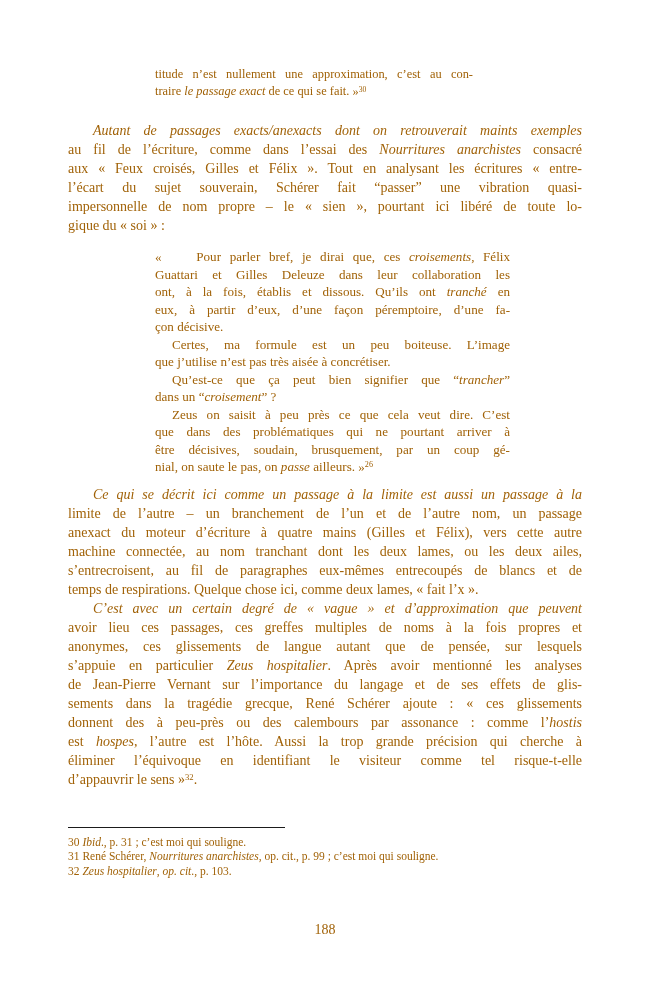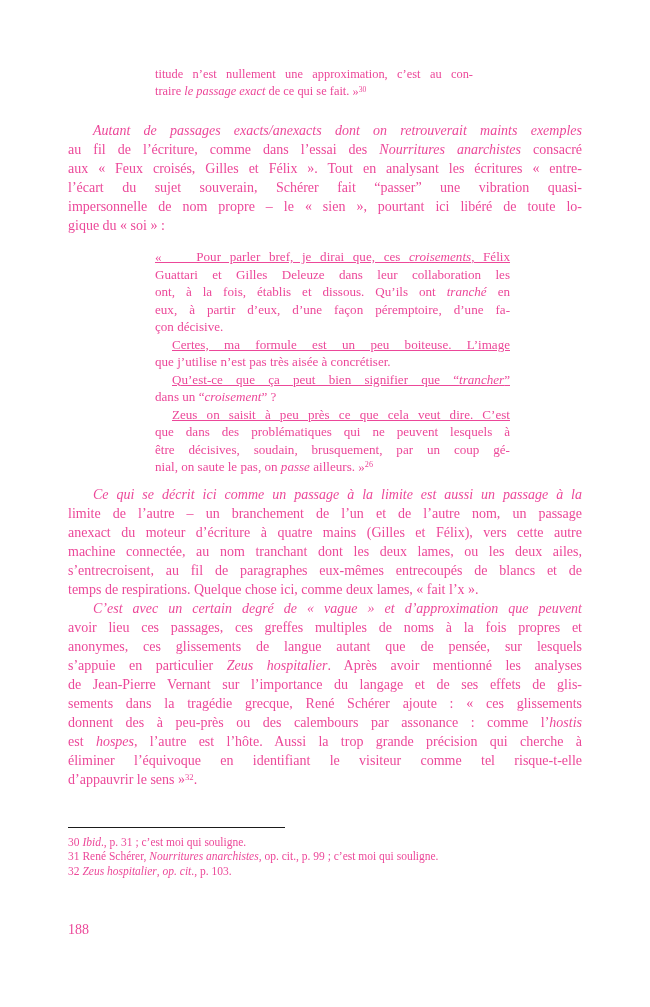--- a/index.html
+++ b/index.html
@@ -10,21 +10,21 @@
     height: 1007px;
     overflow: hidden;
   }
   .page {
     position: relative;
     width: 650px;
     height: 710px;
     box-sizing: border-box;
     padding: 66px 68px 0 68px;
     background: #ffffff;
-    color: #ec4899;
+    color: #a16207;
     font-family: "Liberation Serif", "DejaVu Serif", serif;
   }
   .line {
     text-align: justify;
     text-align-last: justify;
     text-justify: inter-word;
   }
   .line.last {
     text-align-last: left;
   }
@@ -47,21 +47,21 @@
     line-height: 19px;
   }
   .body-para .line:first-child { text-indent: 25px; font-style: italic; }
   
   .blockquote {
     margin: 13px 0 9px 87px;
     width: 355px;
     font-size: 13.1px;
     line-height: 17.5px;
   }
-  .bq-para .line:first-child { text-indent: 17px; text-decoration: underline; }
+  .bq-para .line:first-child { text-indent: 17px; }
   .bq-para.first .line:first-child { text-indent: 0; }
   
   .footnotes-block { margin-top: 38px; }
   .fn-rule {
     width: 217px;
     height: 0;
     border-top: 1.2px solid #1b1b1b;
     margin-bottom: 7px;
   }
   .footnotes {
@@ -71,20 +71,21 @@
   }
   .footnotes .line,
   .footnotes .line.last {
     text-align: right;
     text-align-last: left;
   }
   
   .page-number {
     margin-top: 44px;
     width: 514px;
+    text-align: center;
     font-size: 14px;
   }
 </style>
 </head>
 <body>
 
 <div class="page">
 
   <div class="opening-quote">
       <div class="line">titude n’est nullement une approximation, c’est au con-</div>
@@ -111,21 +112,21 @@
     <div class="bq-para">
         <div class="line">Certes, ma formule est un peu boiteuse. L’image</div>
         <div class="line last">que j’utilise n’est pas très aisée à concrétiser.</div>
       </div>
     <div class="bq-para">
         <div class="line">Qu’est-ce que ça peut bien signifier que “<i>trancher</i>”</div>
         <div class="line last">dans un “<i>croisement</i>”&nbsp;?</div>
       </div>
     <div class="bq-para">
         <div class="line">Zeus on saisit à peu près ce que cela veut dire. C’est</div>
-        <div class="line">que dans des problématiques qui ne peuvent lesquels à</div>
+        <div class="line">que dans des problématiques qui ne pourtant arriver à</div>
         <div class="line">être décisives, soudain, brusquement, par un coup gé-</div>
         <div class="line last">nial, on saute le pas, on <i>passe</i> ailleurs.&nbsp;»<sup>26</sup></div>
       </div>
   </div>
 
   <div class="body-para">
       <div class="line">Ce qui se décrit ici comme un passage à la limite est aussi un passage à la</div>
       <div class="line">limite de l’autre – un branchement de l’un et de l’autre nom, un passage</div>
       <div class="line">anexact du moteur d’écriture à quatre mains (Gilles et Félix), vers cette autre</div>
       <div class="line">machine connectée, au nom tranchant dont les deux lames, ou les deux ailes,</div>

